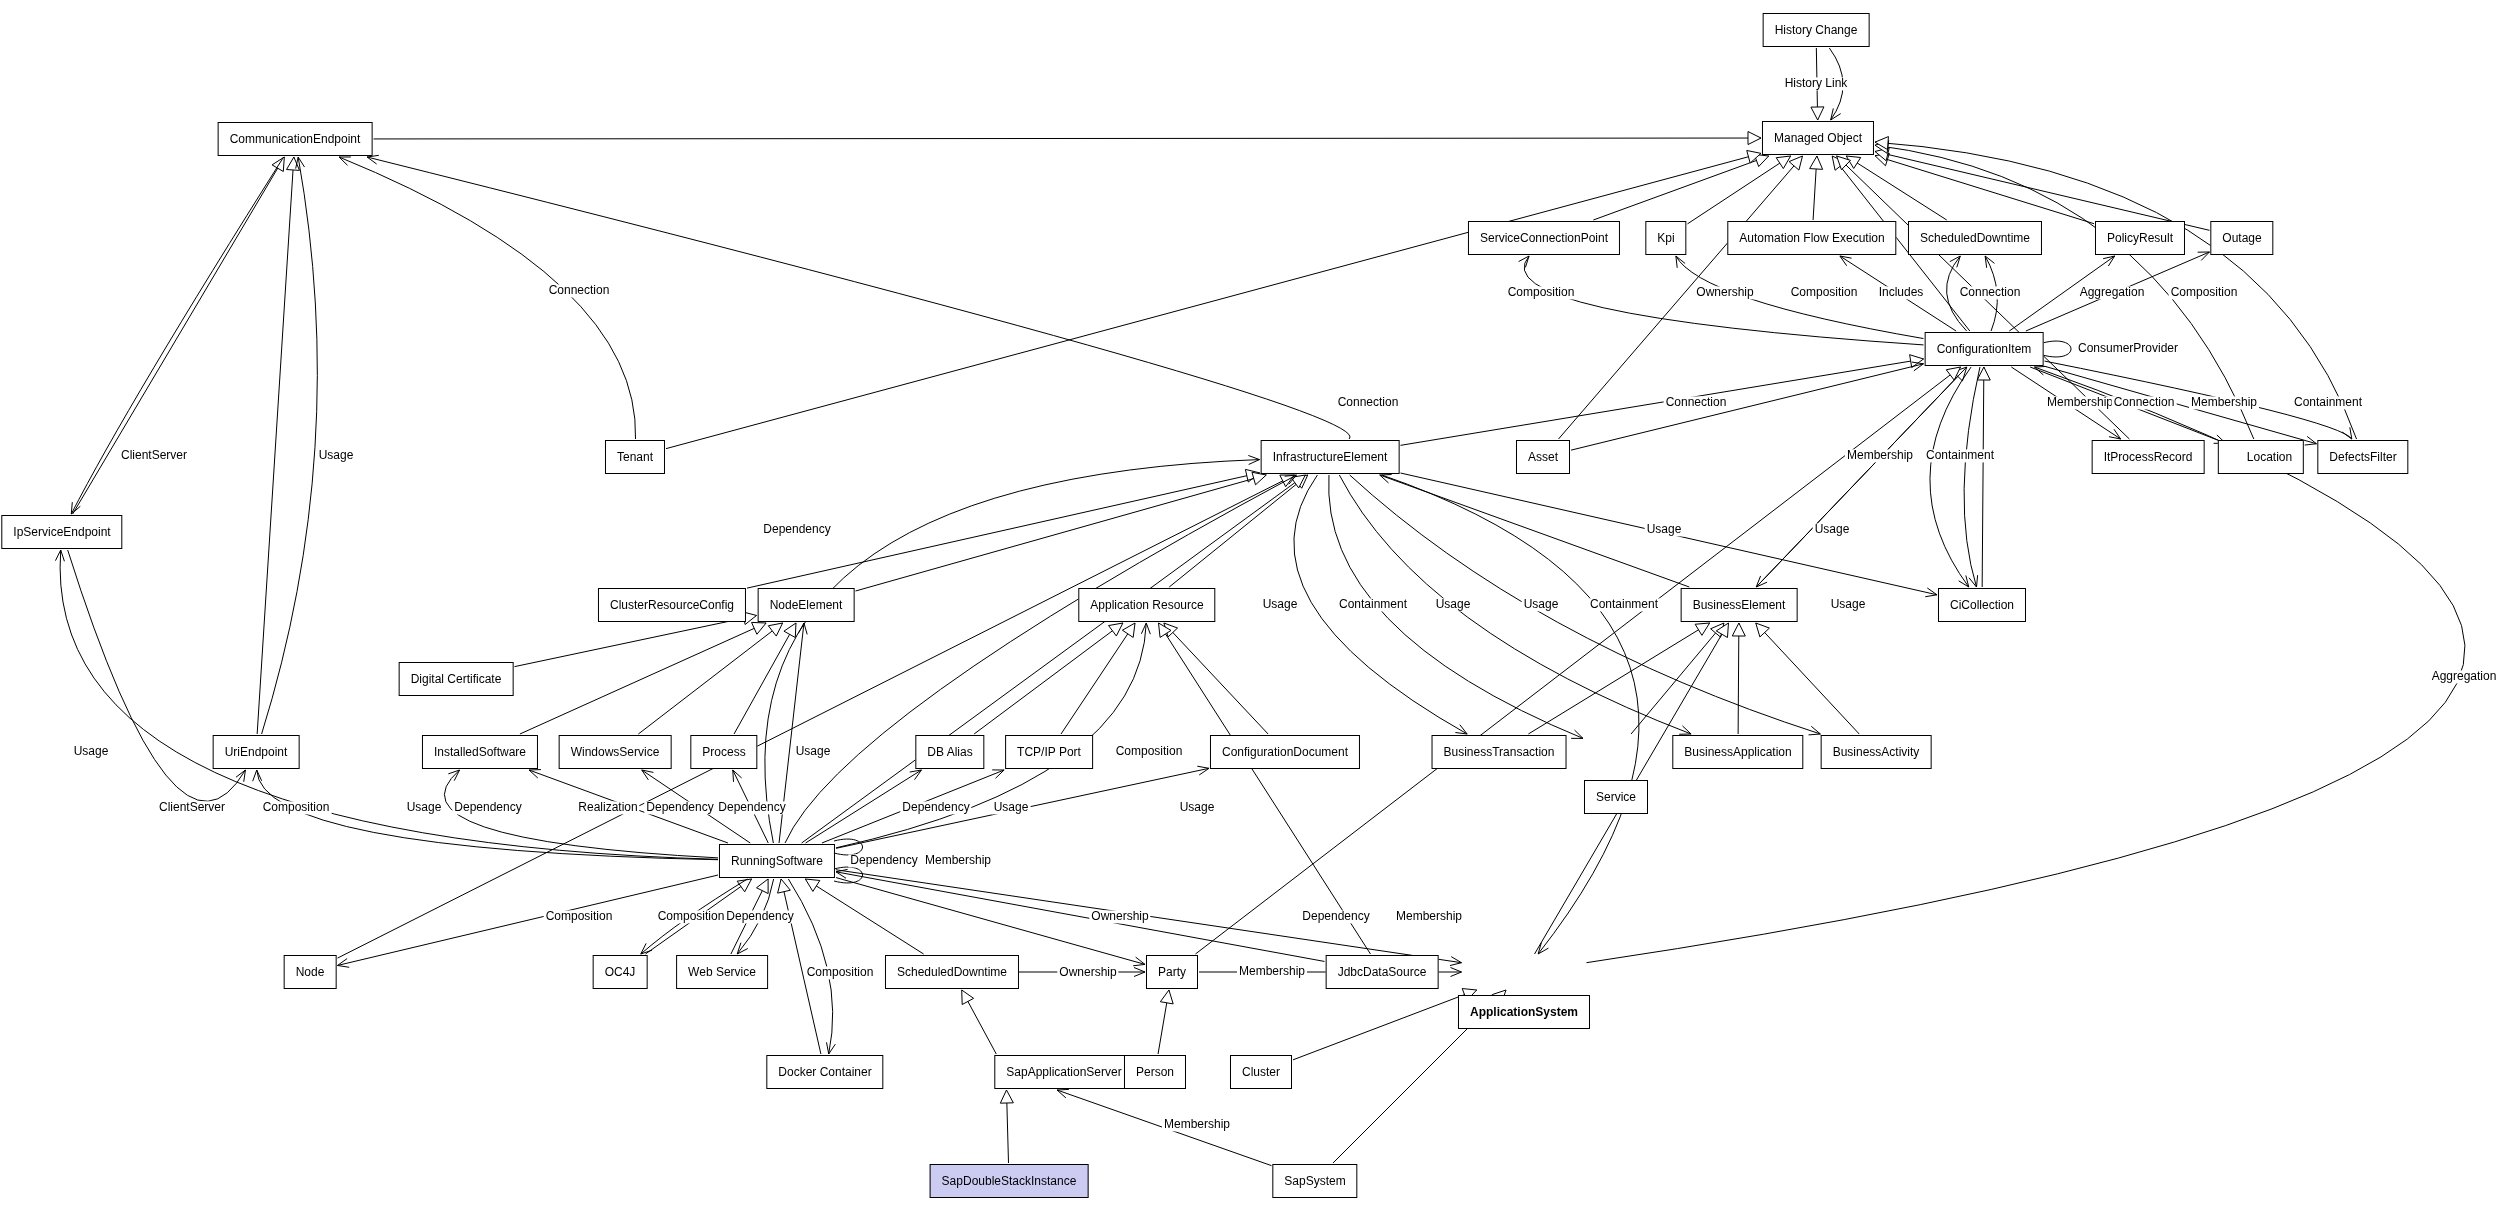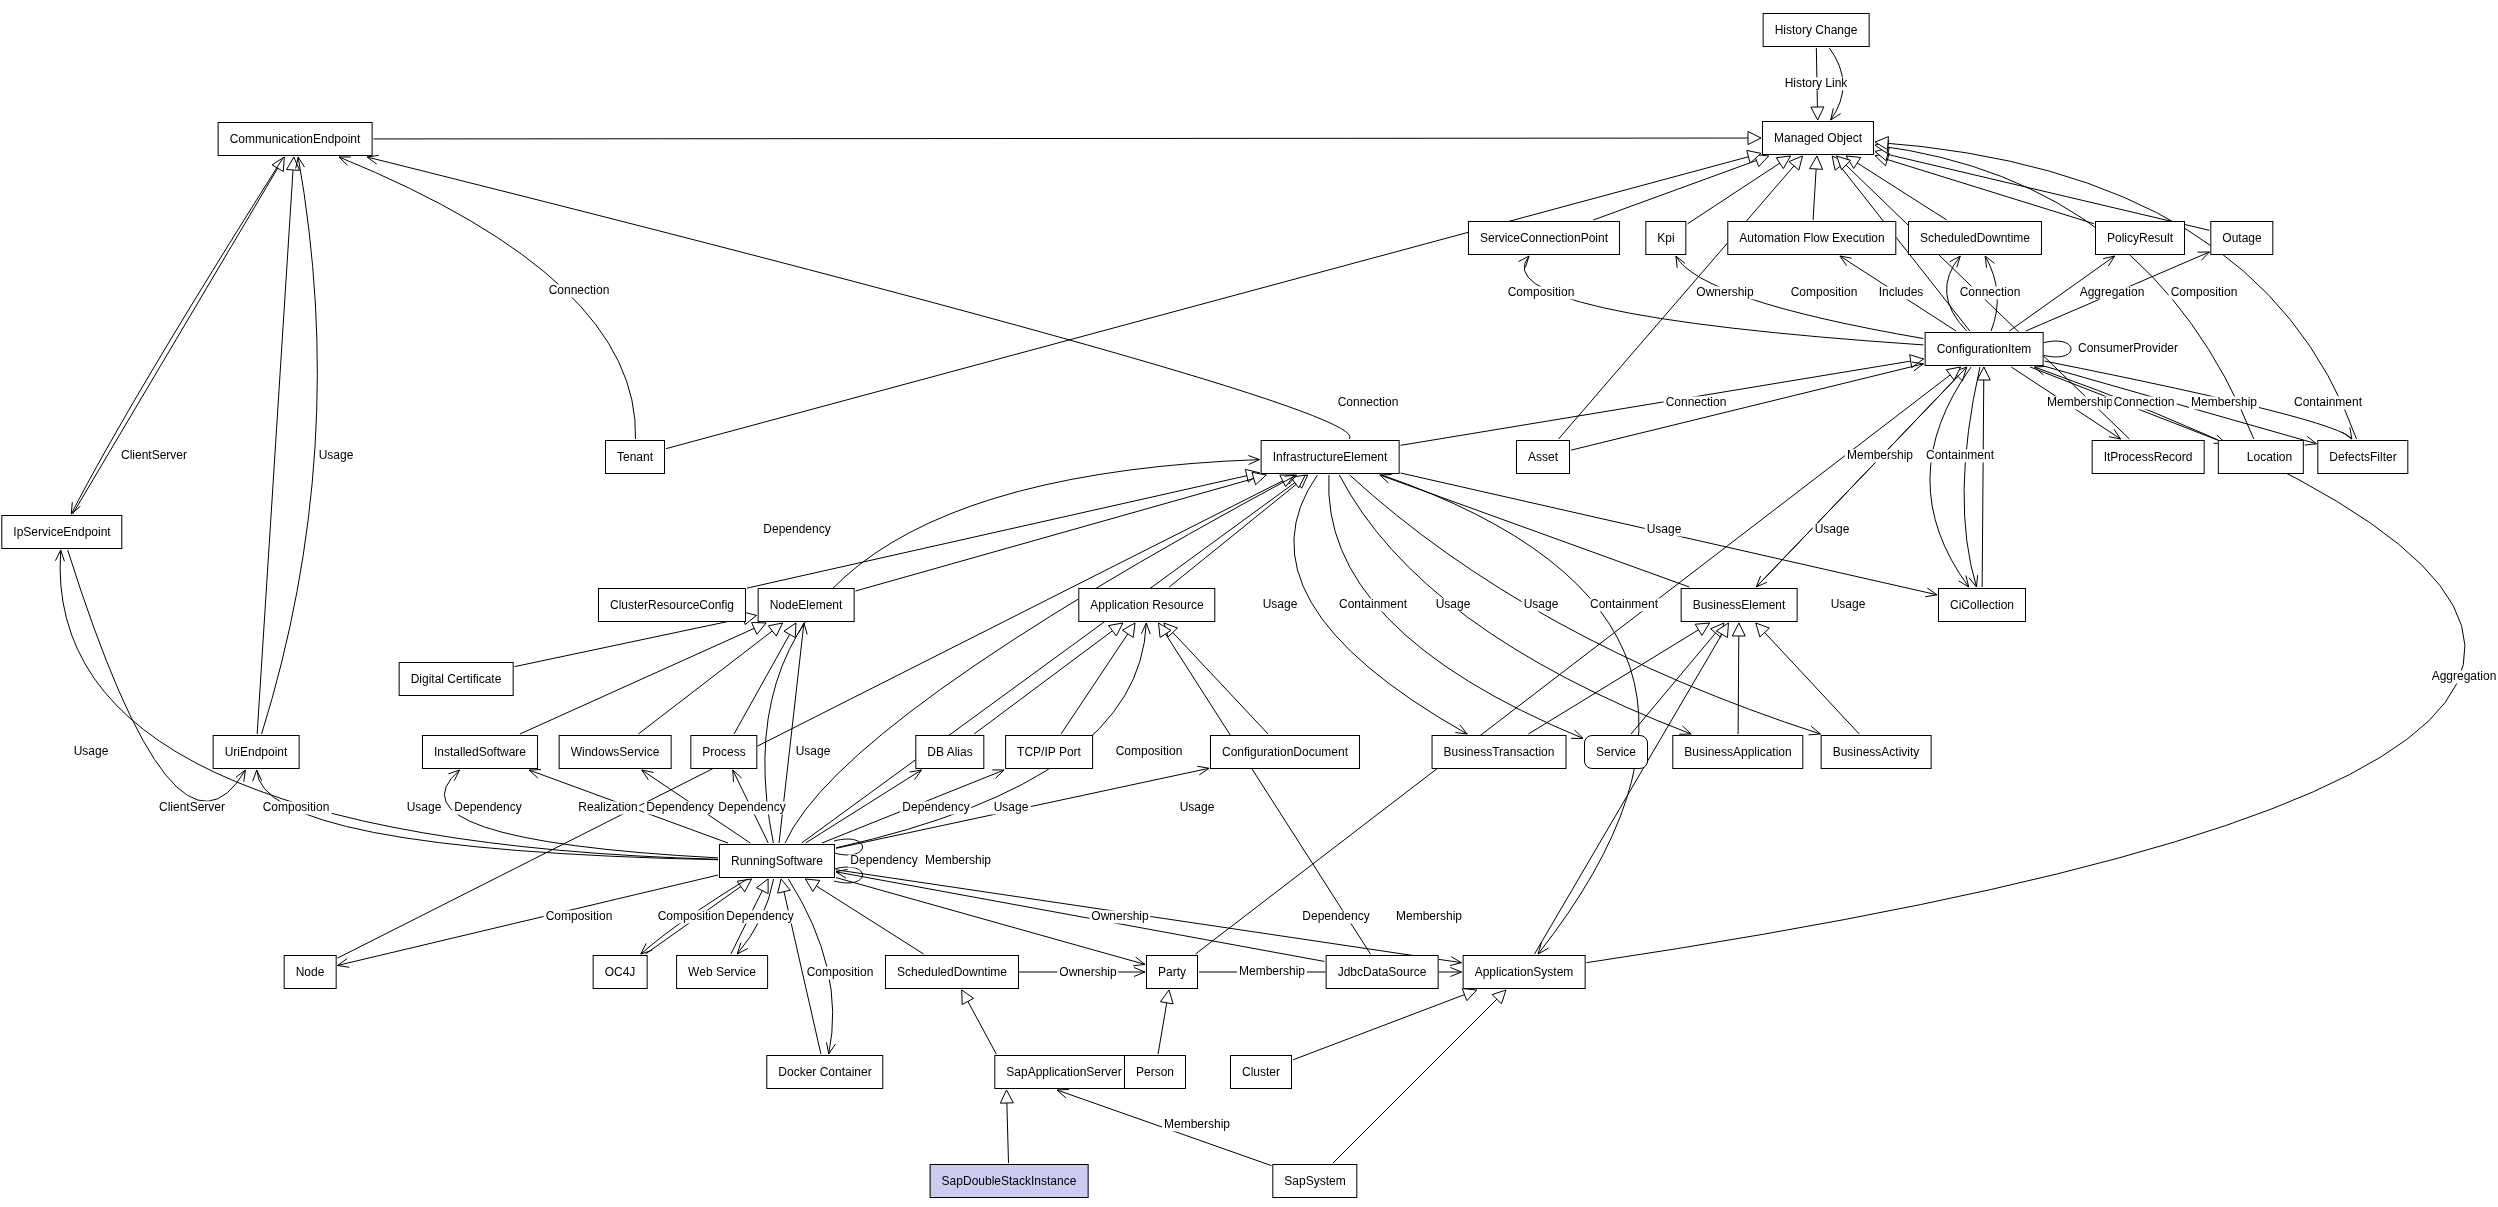--- a/index.html
+++ b/index.html
@@ -304,31 +304,31 @@
       <div class="node" style="left: 1982px; top: 605px;">CiCollection</div>
       <div class="node" style="left: 456px; top: 679px;">Digital Certificate</div>
       <div class="node" style="left: 256px; top: 752px;">UriEndpoint</div>
       <div class="node" style="left: 480px; top: 752px;">InstalledSoftware</div>
       <div class="node" style="left: 615px; top: 752px;">WindowsService</div>
       <div class="node" style="left: 724px; top: 752px;">Process</div>
       <div class="node" style="left: 950px; top: 752px;">DB Alias</div>
       <div class="node" style="left: 1049px; top: 752px;">TCP/IP Port</div>
       <div class="node" style="left: 1285px; top: 752px;">ConfigurationDocument</div>
       <div class="node" style="left: 1499px; top: 752px;">BusinessTransaction</div>
-      <div class="node" style="left: 1616px; top: 752px; border-radius: 8px;">Service</div>
+      <div class="node" style="left: 1616px; top: 797px;">Service</div>
       <div class="node" style="left: 1738px; top: 752px;">BusinessApplication</div>
       <div class="node" style="left: 1876px; top: 752px;">BusinessActivity</div>
       <div class="node" style="left: 777px; top: 861px;">RunningSoftware</div>
       <div class="node" style="left: 310px; top: 972px;">Node</div>
       <div class="node" style="left: 620px; top: 972px;">OC4J</div>
       <div class="node" style="left: 722px; top: 972px;">Web Service</div>
       <div class="node" style="left: 952px; top: 972px;">ScheduledDowntime</div>
       <div class="node" style="left: 1172px; top: 972px;">Party</div>
       <div class="node" style="left: 1382px; top: 972px; text-align: center;">JdbcDataSource</div>
-      <div class="node" style="left: 1524px; top: 972px;">ApplicationSystem</div>
+      <div class="node" style="left: 1524px; top: 1012px; font-weight: bold;">ApplicationSystem</div>
       <div class="node" style="left: 825px; top: 1072px;">Docker Container</div>
       <div class="node" style="left: 1064px; top: 1072px;">SapApplicationServer</div>
       <div class="node" style="left: 1155px; top: 1072px;">Person</div>
       <div class="node" style="left: 1261px; top: 1072px;">Cluster</div>
       <div class="node hl" style="left: 1009px; top: 1181px;">SapDoubleStackInstance</div>
       <div class="node" style="left: 1315px; top: 1181px;">SapSystem</div>
     </div>
 </div>
 
 </body></html>

